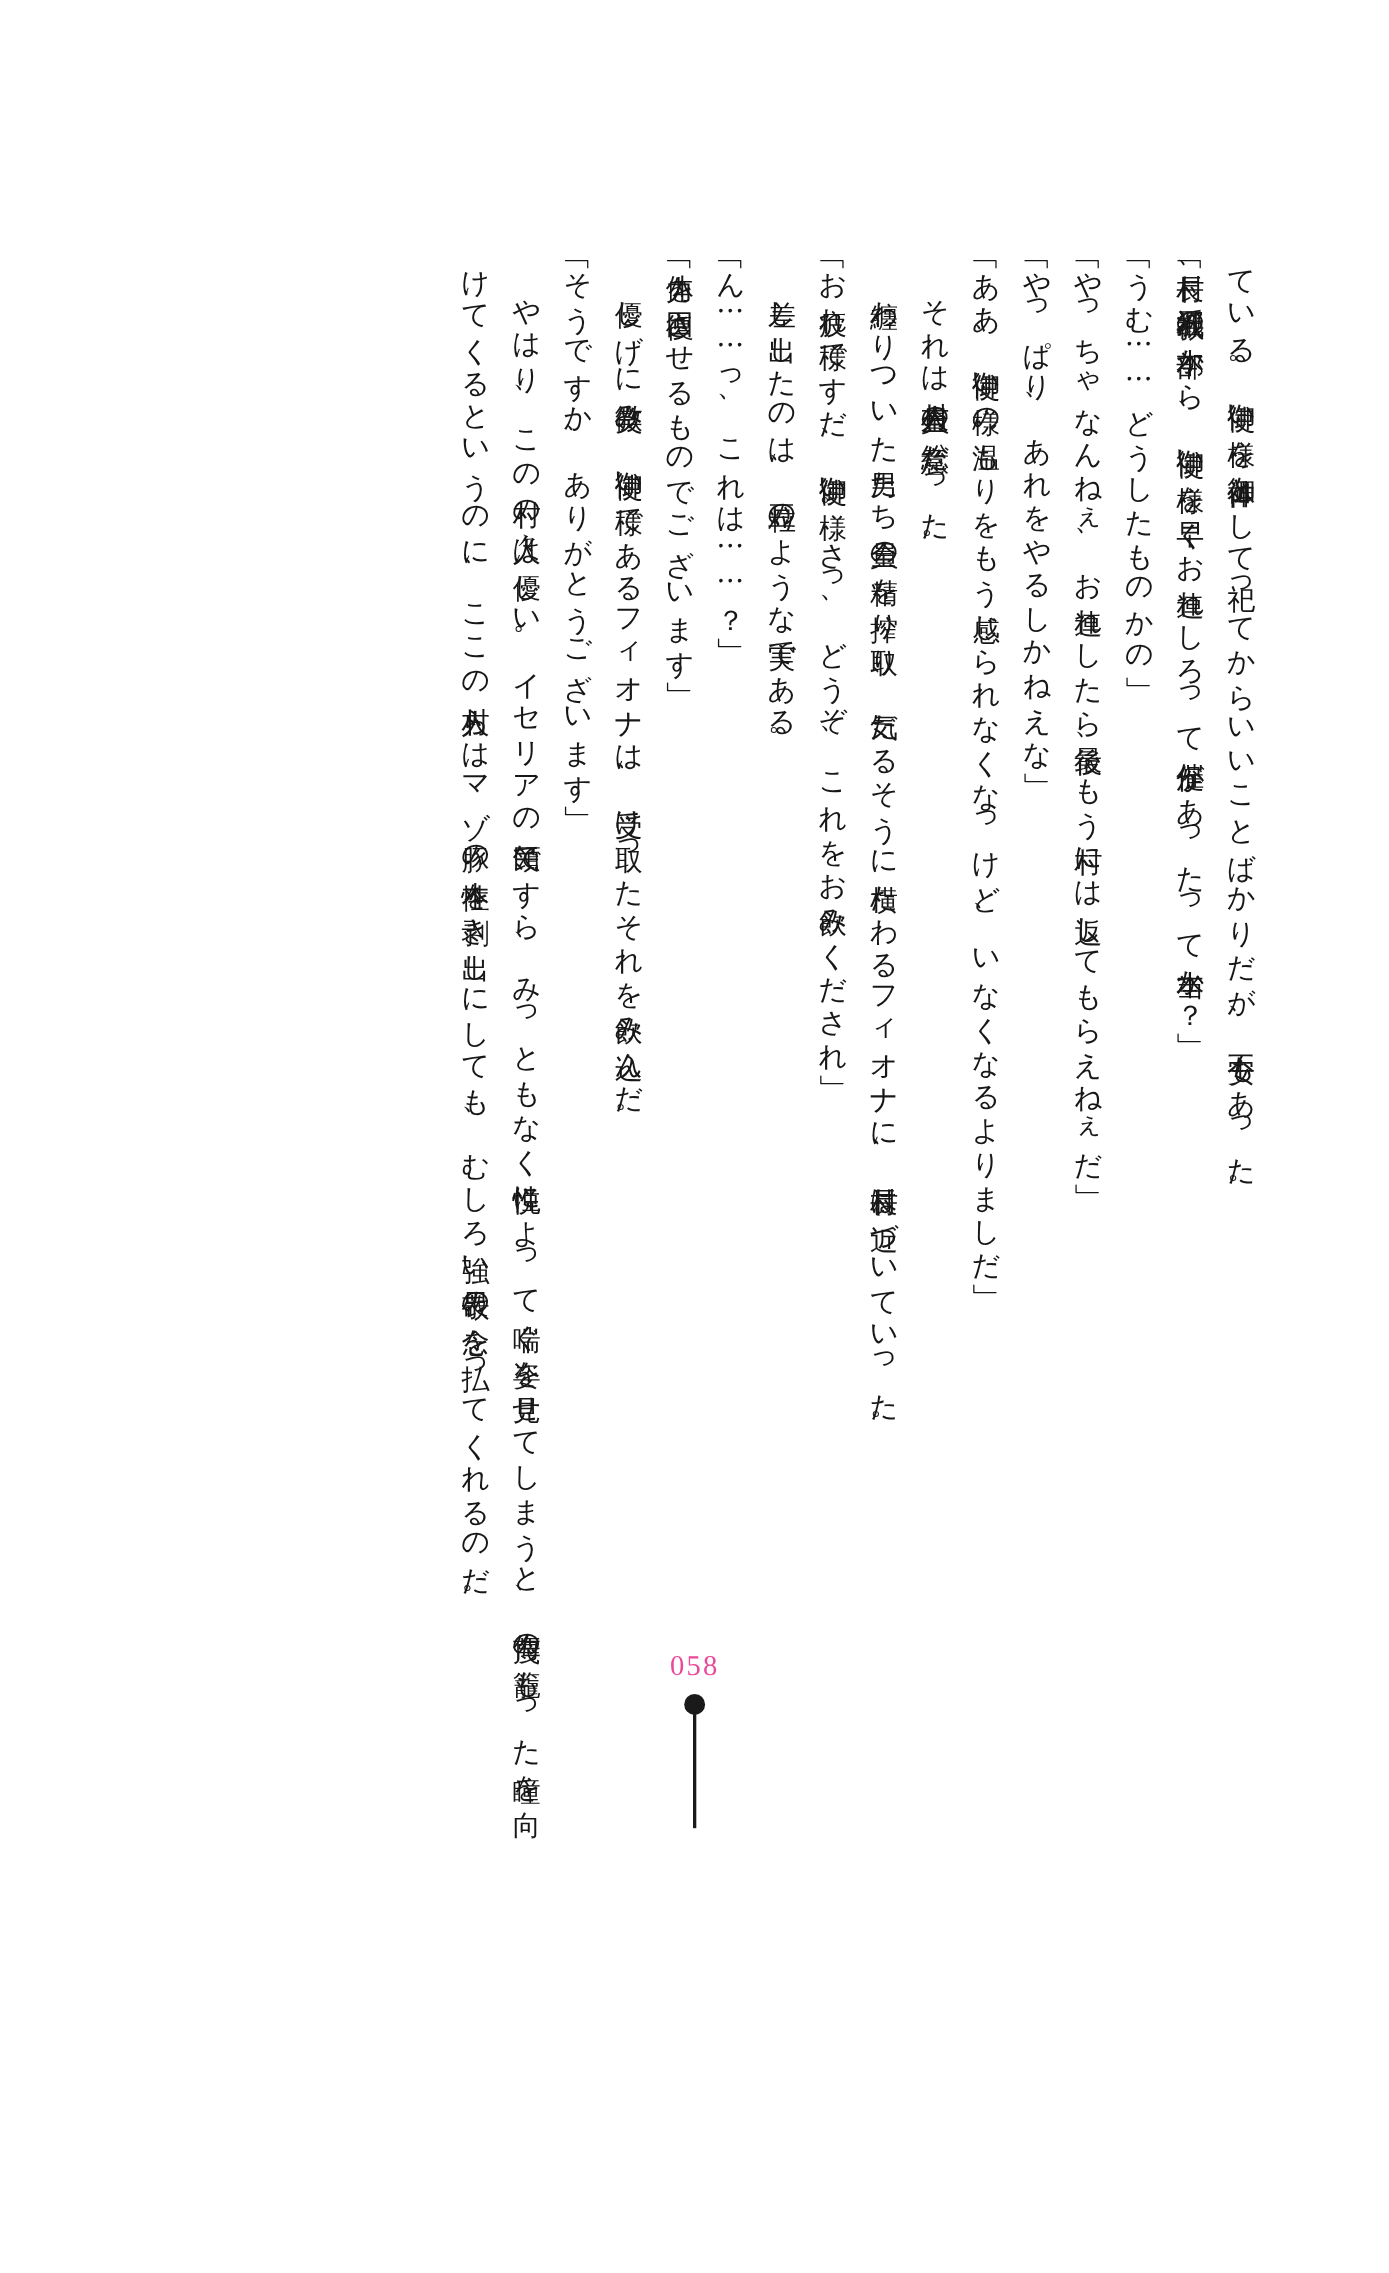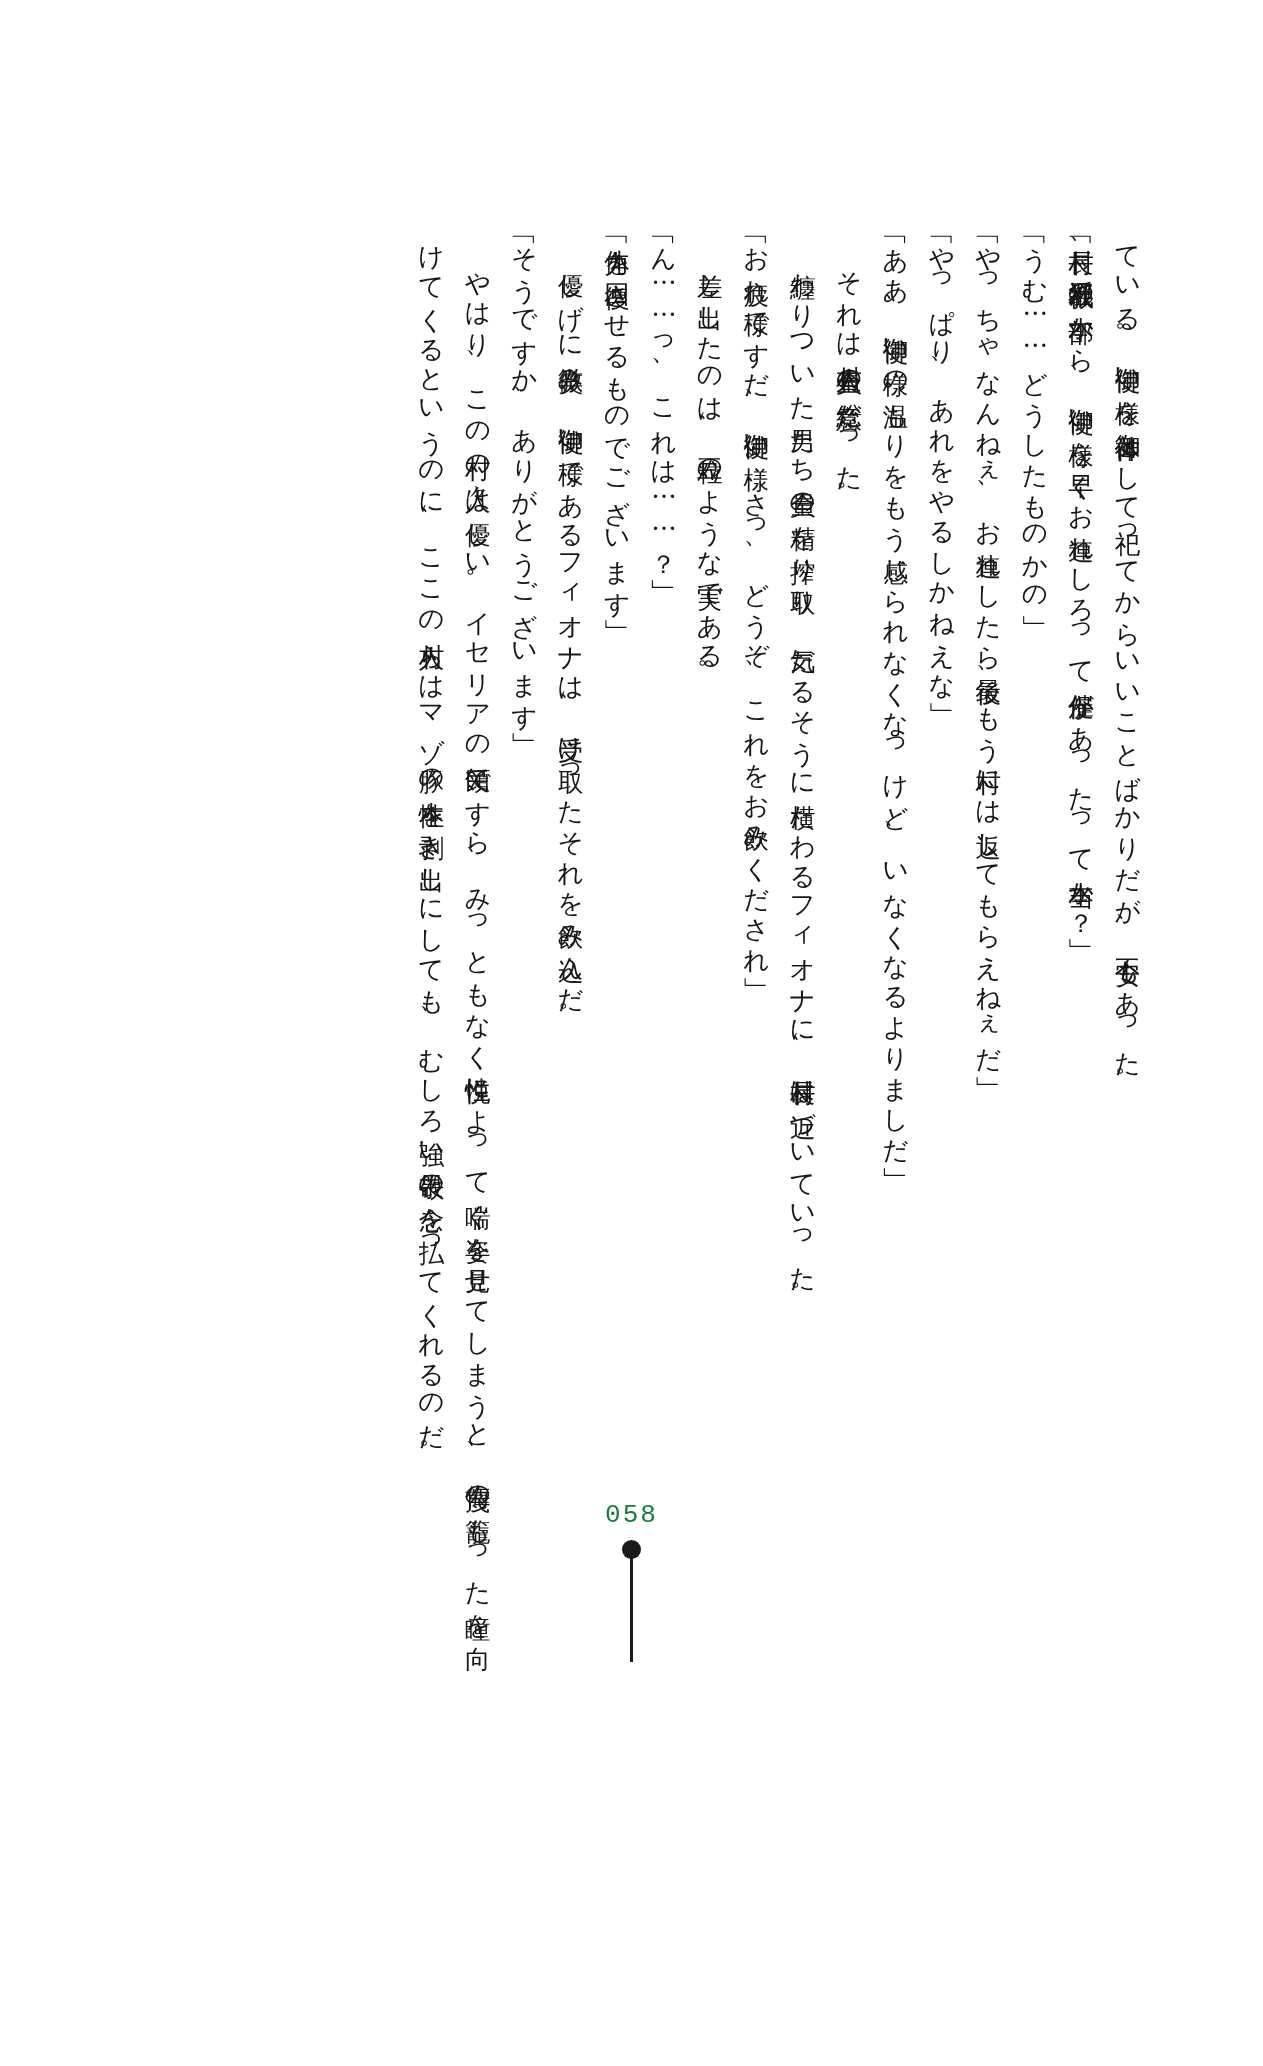--- a/index.html
+++ b/index.html
@@ -51,24 +51,24 @@
     text-indent: 1em;
   }
 
   
   #page-number {
     position: absolute;
     left: 0;
     right: 0;
     top: 1500px;
     text-align: center;
-    font-family: Liberation Mono, monospace;
+    font-family: Liberation Serif, serif;
     font-size: 26px;
     letter-spacing: 2px;
-    color: #15803d;
+    color: #ec4899;
   }
 
   #footer-mark {
     position: absolute;
     left: 50%;
     top: 1540px;
     transform: translateX(-50%);
     width: 20px;
     height: 120px;
   }

